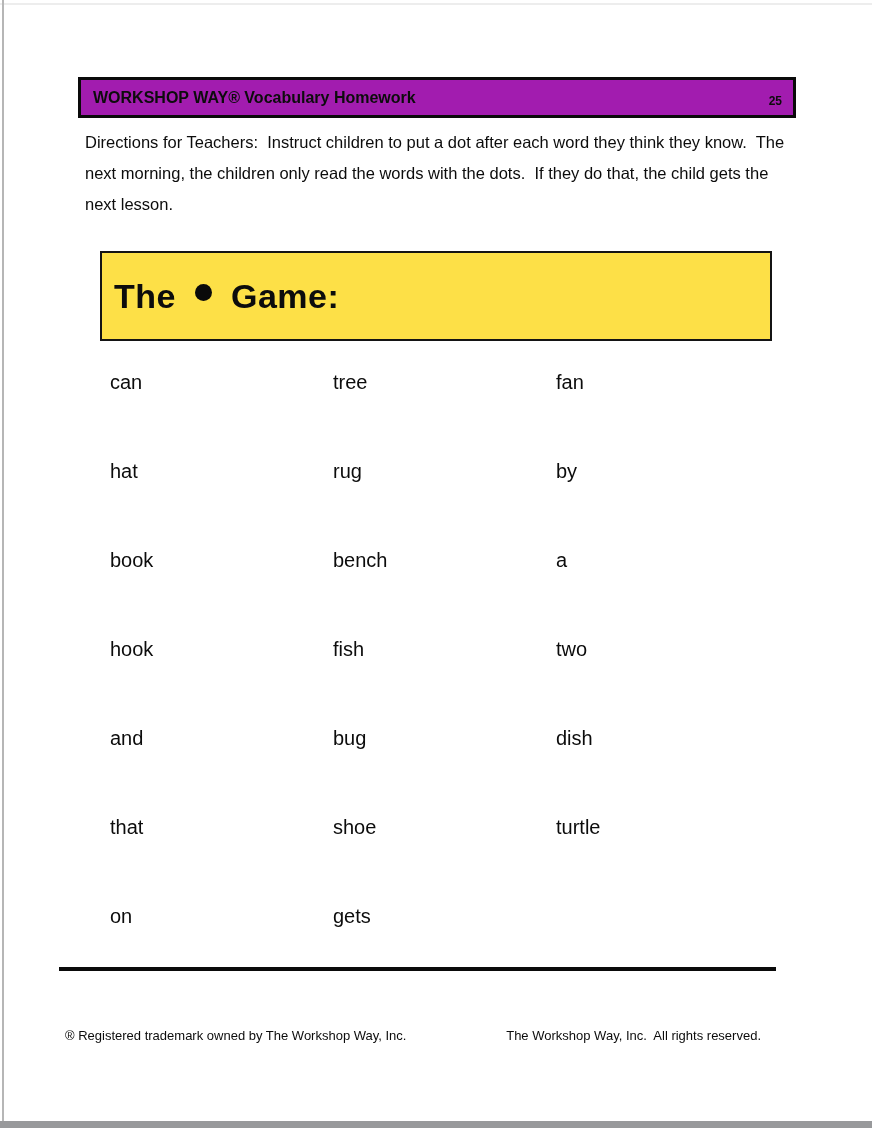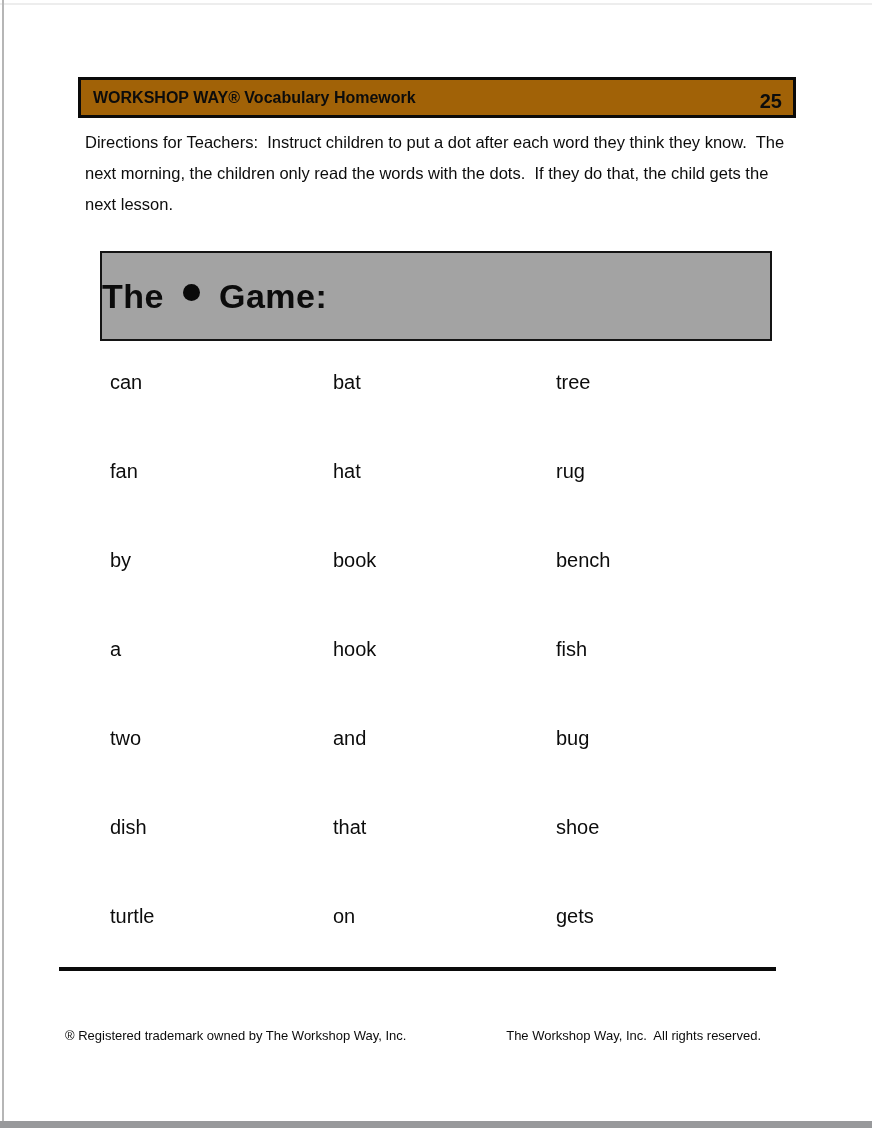--- a/index.html
+++ b/index.html
@@ -18,49 +18,50 @@
   .scan-left   { position: absolute; top: 0; left: 2px; width: 2px; height: 100%; background: #b6b6b6; }
   .scan-bottom { position: absolute; bottom: 0; left: 0; width: 100%; height: 7px; background: #98999b; }
 
   
   .header-box {
     position: absolute;
     left: 78px; top: 77px;
     width: 718px; height: 41px;
     box-sizing: border-box;
     border: 3px solid #0a0a0a;
-    background: #a16207;
+    background: #a21caf;
     display: flex;
     align-items: center;
     justify-content: space-between;
     padding: 0 11px 0 12px;
   }
   .header-title { font-weight: bold; font-size: 16px; white-space: pre; }
-  .header-page  { font-weight: bold; font-size: 20px; margin-top: 7px; }
+  .header-page  { font-weight: bold; font-size: 12px; margin-top: 7px; }
 
   
   .directions {
     position: absolute;
     left: 85px; top: 127px;
     width: 700px;
     font-size: 16.5px;
     line-height: 31px;
     white-space: pre-wrap;
   }
 
   
   .game-box {
     position: absolute;
     left: 100px; top: 251px;
     width: 672px; height: 90px;
     box-sizing: border-box;
-    background: #a3a3a3;
+    background: #fde047;
     border: 2px solid #141414;
     display: flex;
     align-items: center;
+    padding-left: 12px;
   }
   .game-title { font-size: 34px; font-weight: bold; letter-spacing: 0.5px; }
   .dot {
     display: inline-block;
     width: 17px; height: 17px;
     border-radius: 50%;
     background: #0a0a0a;
     margin: 0 19px;
     vertical-align: 7px;
   }
@@ -109,21 +110,20 @@
   </div>
 
   <div class="directions">Directions for Teachers:  Instruct children to put a dot after each word they think they know.  The next morning, the children only read the words with the dots.  If they do that, the child gets the next lesson.</div>
 
   <div class="game-box">
     <span class="game-title"><span>The</span><span class="dot"></span><span>Game:</span></span>
   </div>
 
   <div class="word-grid">
     <div class="word">can</div>
-    <div class="word">bat</div>
     <div class="word">tree</div>
     <div class="word">fan</div>
     <div class="word">hat</div>
     <div class="word">rug</div>
     <div class="word">by</div>
     <div class="word">book</div>
     <div class="word">bench</div>
     <div class="word">a</div>
     <div class="word">hook</div>
     <div class="word">fish</div>

